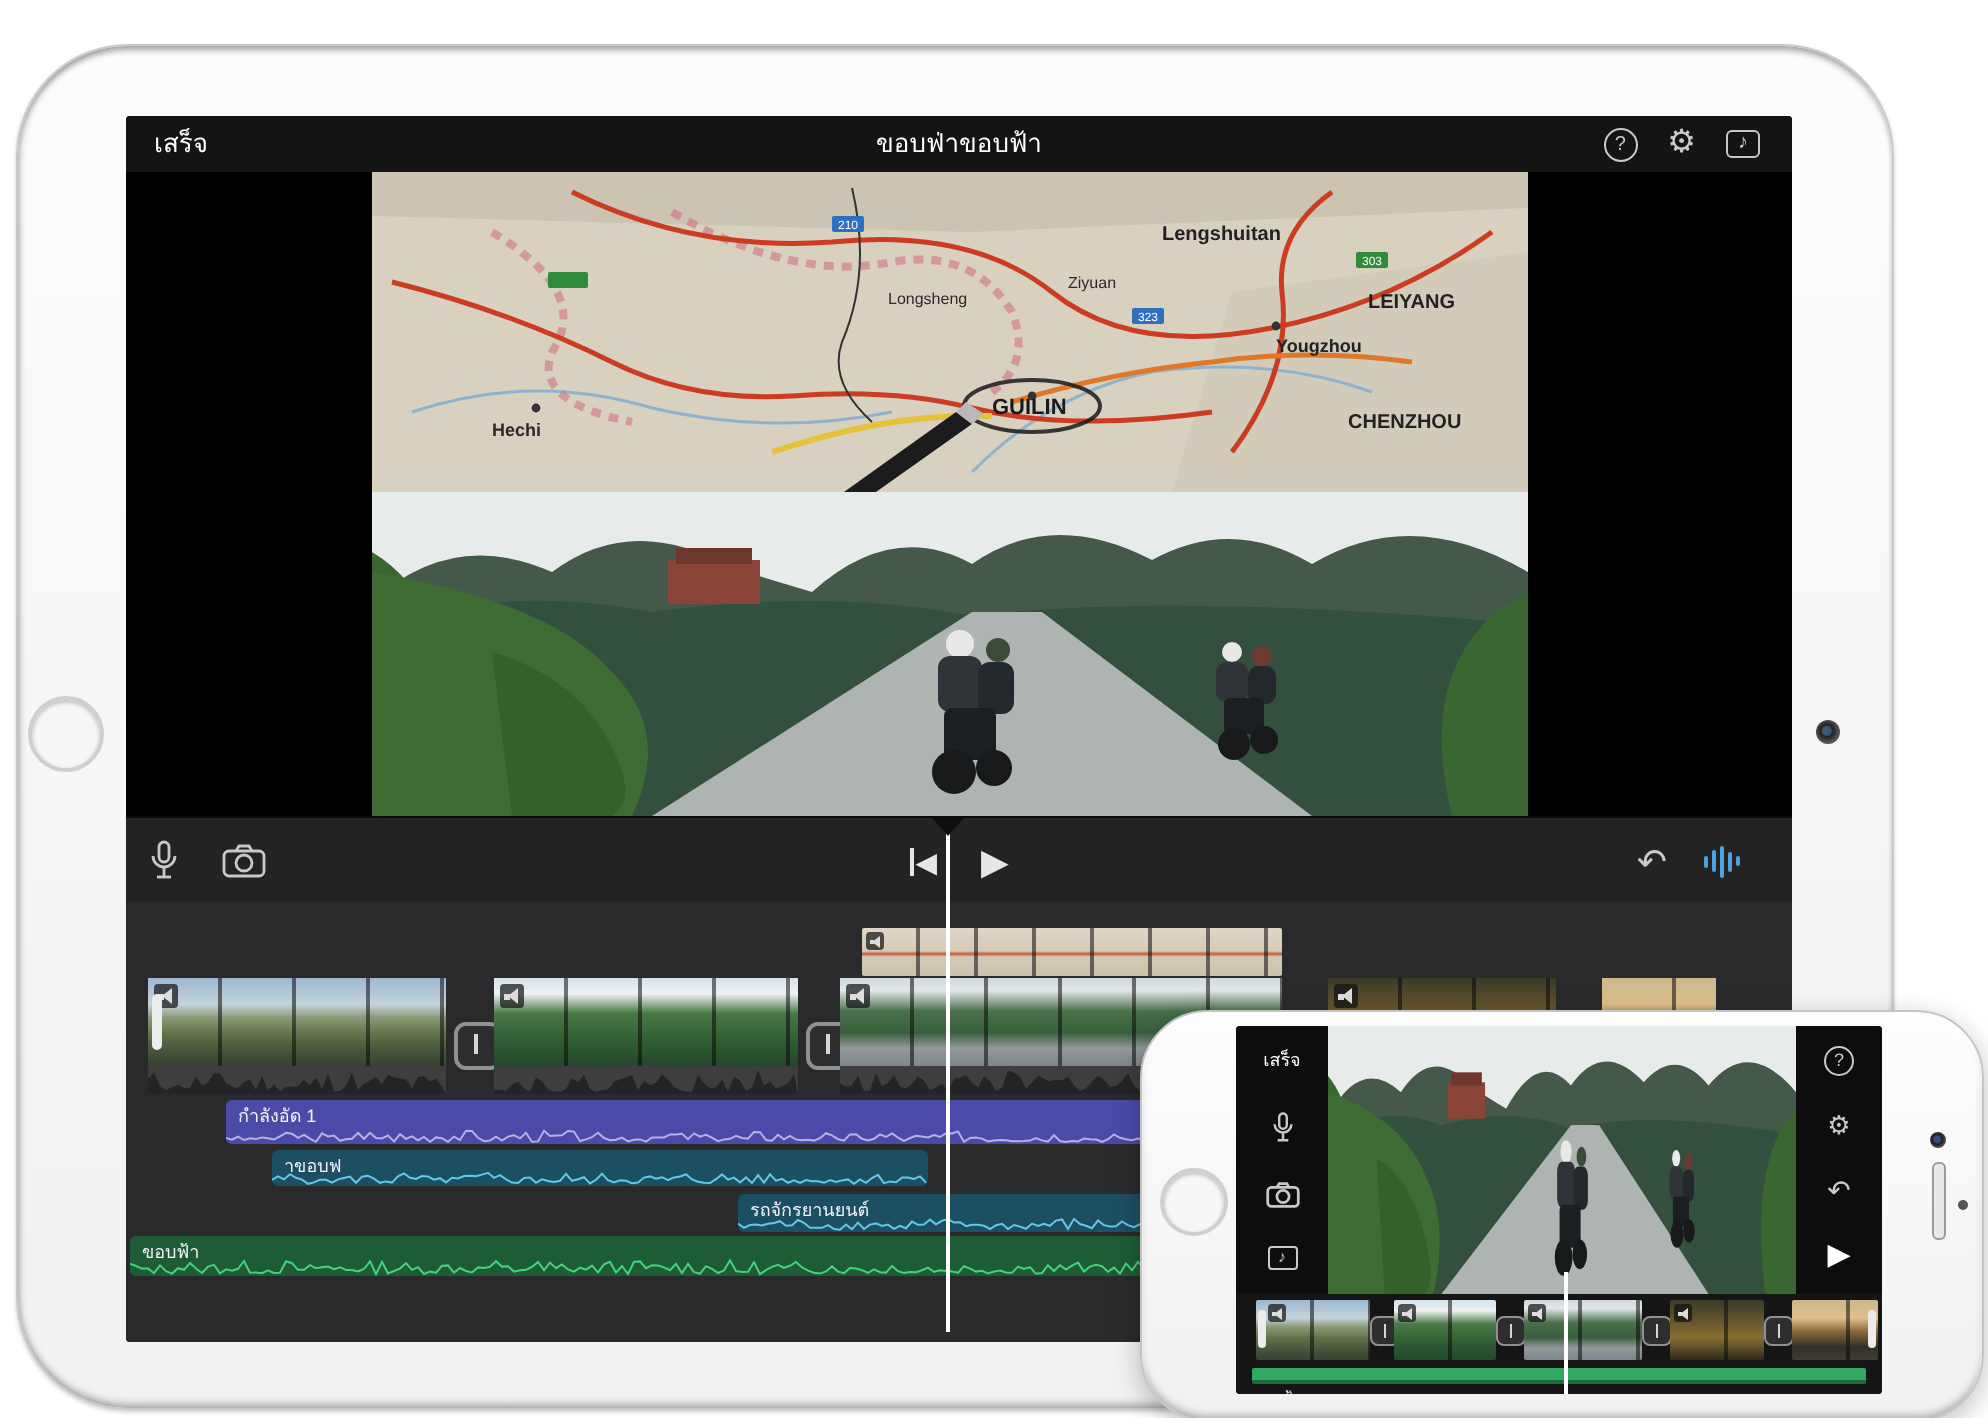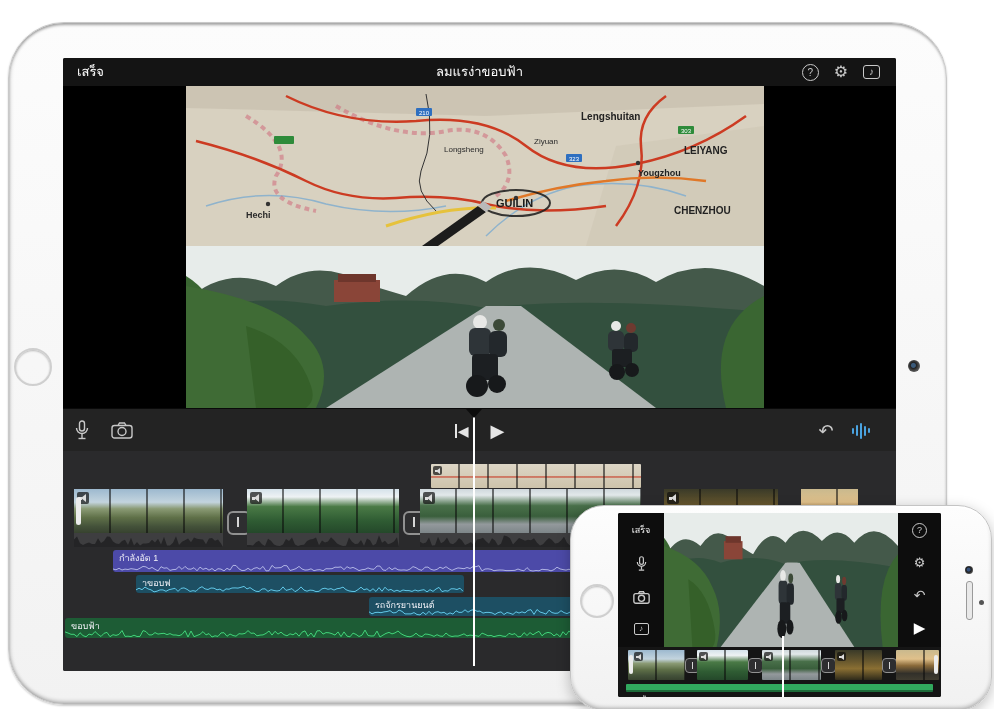--- a/index.html
+++ b/index.html
@@ -157,21 +157,21 @@
 <div id="stage">
 
   <div id="ipad" class="abs">
     <div id="ipad-home" class="abs"></div>
     <div id="ipad-cam" class="abs"></div>
 
     <div id="ipad-screen" class="abs">
 
       <div id="navbar" class="abs">
         <div id="nav-done" class="abs nav-text">เสร็จ</div>
-        <div id="nav-title" class="abs nav-text">ลมแรง่าขอบฟ้า</div>
+        <div id="nav-title" class="abs nav-text">ขอบฟ่าขอบฟ้า</div>
         <div id="nav-icons" class="abs">
           <span class="ring-icon">?</span>
           <span class="gear">⚙</span>
           <span class="media-icon">♪</span>
         </div>
       </div>
 
       <div id="viewer" class="abs">
         <div id="v-content" class="abs">
           <div id="map-wrap" class="abs">

